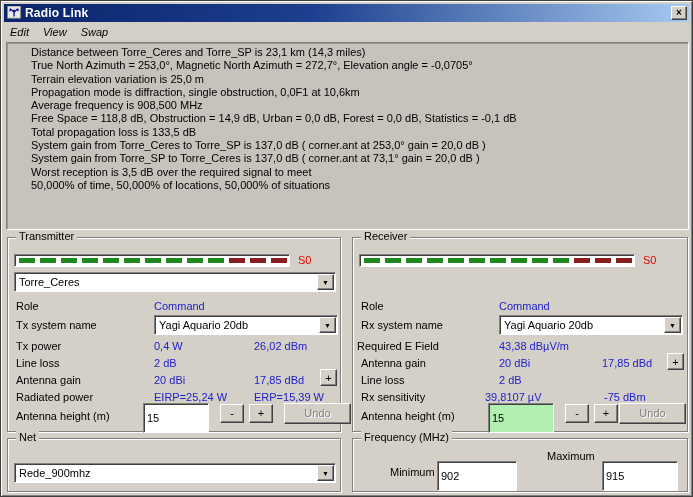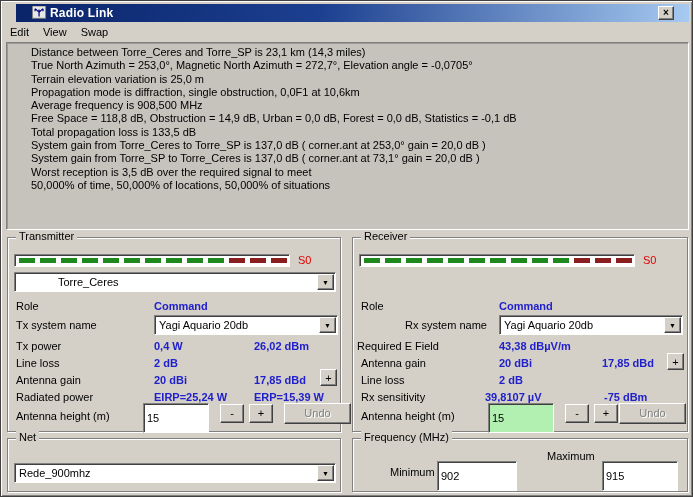--- a/index.html
+++ b/index.html
@@ -8,55 +8,55 @@
     position:relative; width:693px; height:497px;
     background:#d4d0c8;
     font-family:"Liberation Sans", sans-serif; font-size:11px; color:#000;
     border:1px solid #404040;
     box-shadow: inset 1px 1px 0 #ffffff, inset -1px -1px 0 #808080;
     overflow:hidden;
   }
   .titlebar {
     position:absolute; left:3px; top:3px; right:3px; height:18px;
     background:linear-gradient(90deg,#0a246a 0%, #1c3f8f 45%, #a6caf0 100%);
-    display:flex; align-items:center; padding:0 15px;margin-left:12px;
+    display:flex; align-items:center; padding:0 2px;
   }
   .title-icon { width:15px; height:14px; margin-left:1px; flex:none; }
   .title-text { color:#fff; font-weight:bold; font-size:12px; margin-left:3px; flex:1;
     white-space:nowrap; letter-spacing:.2px; }
   .close-btn {
     width:16px; height:14px; flex:none;
     background:#d4d0c8; border:1px solid; border-color:#fff #404040 #404040 #fff;
     box-shadow: inset -1px -1px 0 #808080;
     font-size:10px; font-weight:bold; line-height:11px; text-align:center; color:#000;
     cursor:default;
   }
   .menubar {
     position:absolute; left:3px; top:21px; right:3px; height:19px;
     display:flex; align-items:center;
   }
-  .menu-item { padding:2px 8px 2px 6px; }
+  .menu-item { padding:2px 8px 2px 6px;font-style:italic; }
   .info-panel {
     position:absolute; left:5px; top:41px; width:683px; height:188px;
     background:#c6c3bd;
     border:1px solid; border-color:#808080 #fff #fff #808080;
     box-shadow: inset 1px 1px 0 #9c9a94;
     padding:3px 4px 0 24px; line-height:13.3px; white-space:nowrap; overflow:hidden;
   }
   .groupbox {
     position:absolute;
     border:1px solid #808080;
     box-shadow: inset 1px 1px 0 #ffffff, 1px 1px 0 #ffffff;
   }
   .legend {
     position:absolute; top:-8px; left:8px; background:#d4d0c8; padding:0 3px;
     white-space:nowrap;
   }
   .t { position:absolute; white-space:nowrap; }
-  .blue { color:#2020cc;font-weight:bold; }
+  .blue { color:#2020cc; }
   .red { color:#e00000; }
   .bar-track {
     position:absolute; height:13px; background:#fff;
     border:1px solid; border-color:#808080 #fff #fff #808080;
     box-shadow: inset 1px 1px 0 #404040;
     display:flex; align-items:center; padding-left:4px; overflow:hidden;
   }
   .dash { display:inline-block; width:16px; height:5px; margin-right:5px; flex:none; }
   .combo {
     position:absolute; height:20px; background:#fff;
@@ -135,21 +135,21 @@
         <span class="dash" style="background: rgb(30, 138, 30);"></span>
         <span class="dash" style="background: rgb(30, 138, 30);"></span>
         <span class="dash" style="background: rgb(30, 138, 30);"></span>
         <span class="dash" style="background: rgb(30, 138, 30);"></span>
         <span class="dash" style="background: rgb(138, 30, 30);"></span>
         <span class="dash" style="background: rgb(138, 30, 30);"></span>
         <span class="dash" style="background: rgb(138, 30, 30);"></span>
       </div>
     <span class="t red" style="left:290px; top:16px;">S0</span>
 
-    <div class="combo" style="left:6px; top:34px; width:322px;padding-left:39px;">
+    <div class="combo" style="left:6px; top:34px; width:322px;">
       <span class="combo-text">Torre_Ceres</span>
       <span class="combo-arrow">▼</span>
     </div>
 
     <span class="t" style="left:8px; top:62px;">Role</span>
     <span class="t blue" style="left:146px; top:62px;">Command</span>
 
     <span class="t" style="left:8px; top:81px;">Tx system name</span>
     <div class="combo" style="left:146px; top:77px; width:184px;">
       <span class="combo-text">Yagi Aquario 20db</span>
@@ -196,21 +196,21 @@
         <span class="dash" style="background: rgb(138, 30, 30);"></span>
         <span class="dash" style="background: rgb(138, 30, 30);"></span>
         <span class="dash" style="background: rgb(138, 30, 30);"></span>
       </div>
     <span class="t red" style="left:290px; top:16px;">S0</span>
 
 
     <span class="t" style="left:8px; top:62px;">Role</span>
     <span class="t blue" style="left:146px; top:62px;">Command</span>
 
-    <span class="t" style="left:8px; top:81px;margin-left:44px;">Rx system name</span>
+    <span class="t" style="left:8px; top:81px;">Rx system name</span>
     <div class="combo" style="left:146px; top:77px; width:184px;">
       <span class="combo-text">Yagi Aquario 20db</span>
       <span class="combo-arrow">▼</span>
     </div>
 
     <span class="t" style="left:4px; top:102px;">Required E Field</span>
     <span class="t blue" style="left:146px; top:102px;">43,38 dBµV/m</span>
 
     <span class="t" style="left:8px; top:119px;">Antenna gain</span>
     <span class="t blue" style="left:146px; top:119px;">20 dBi</span>

